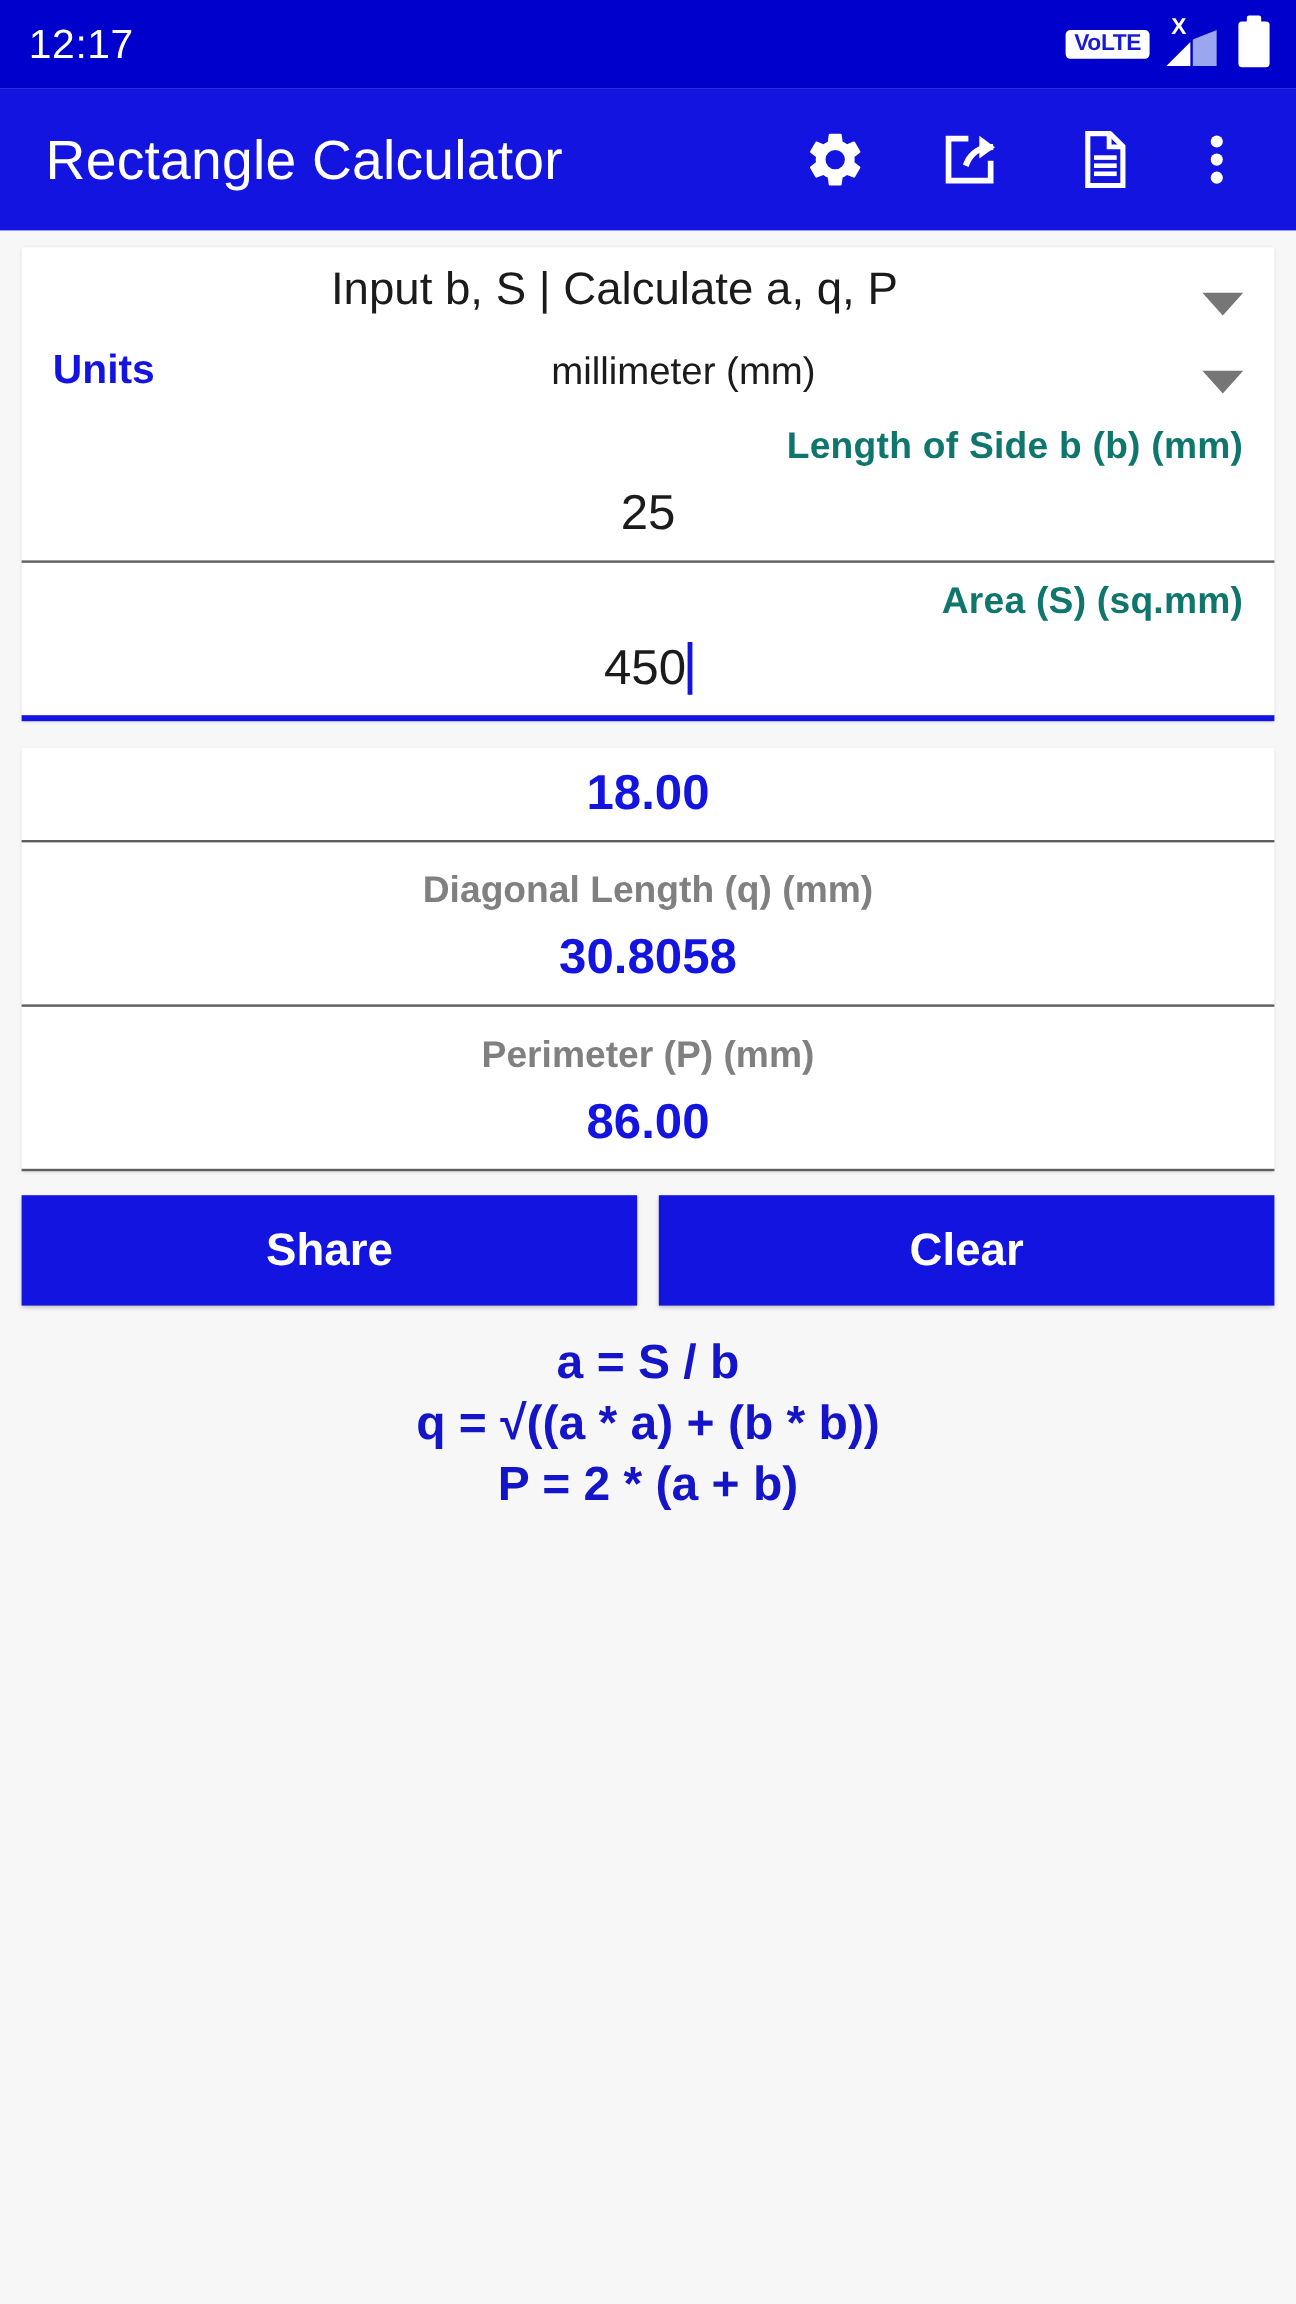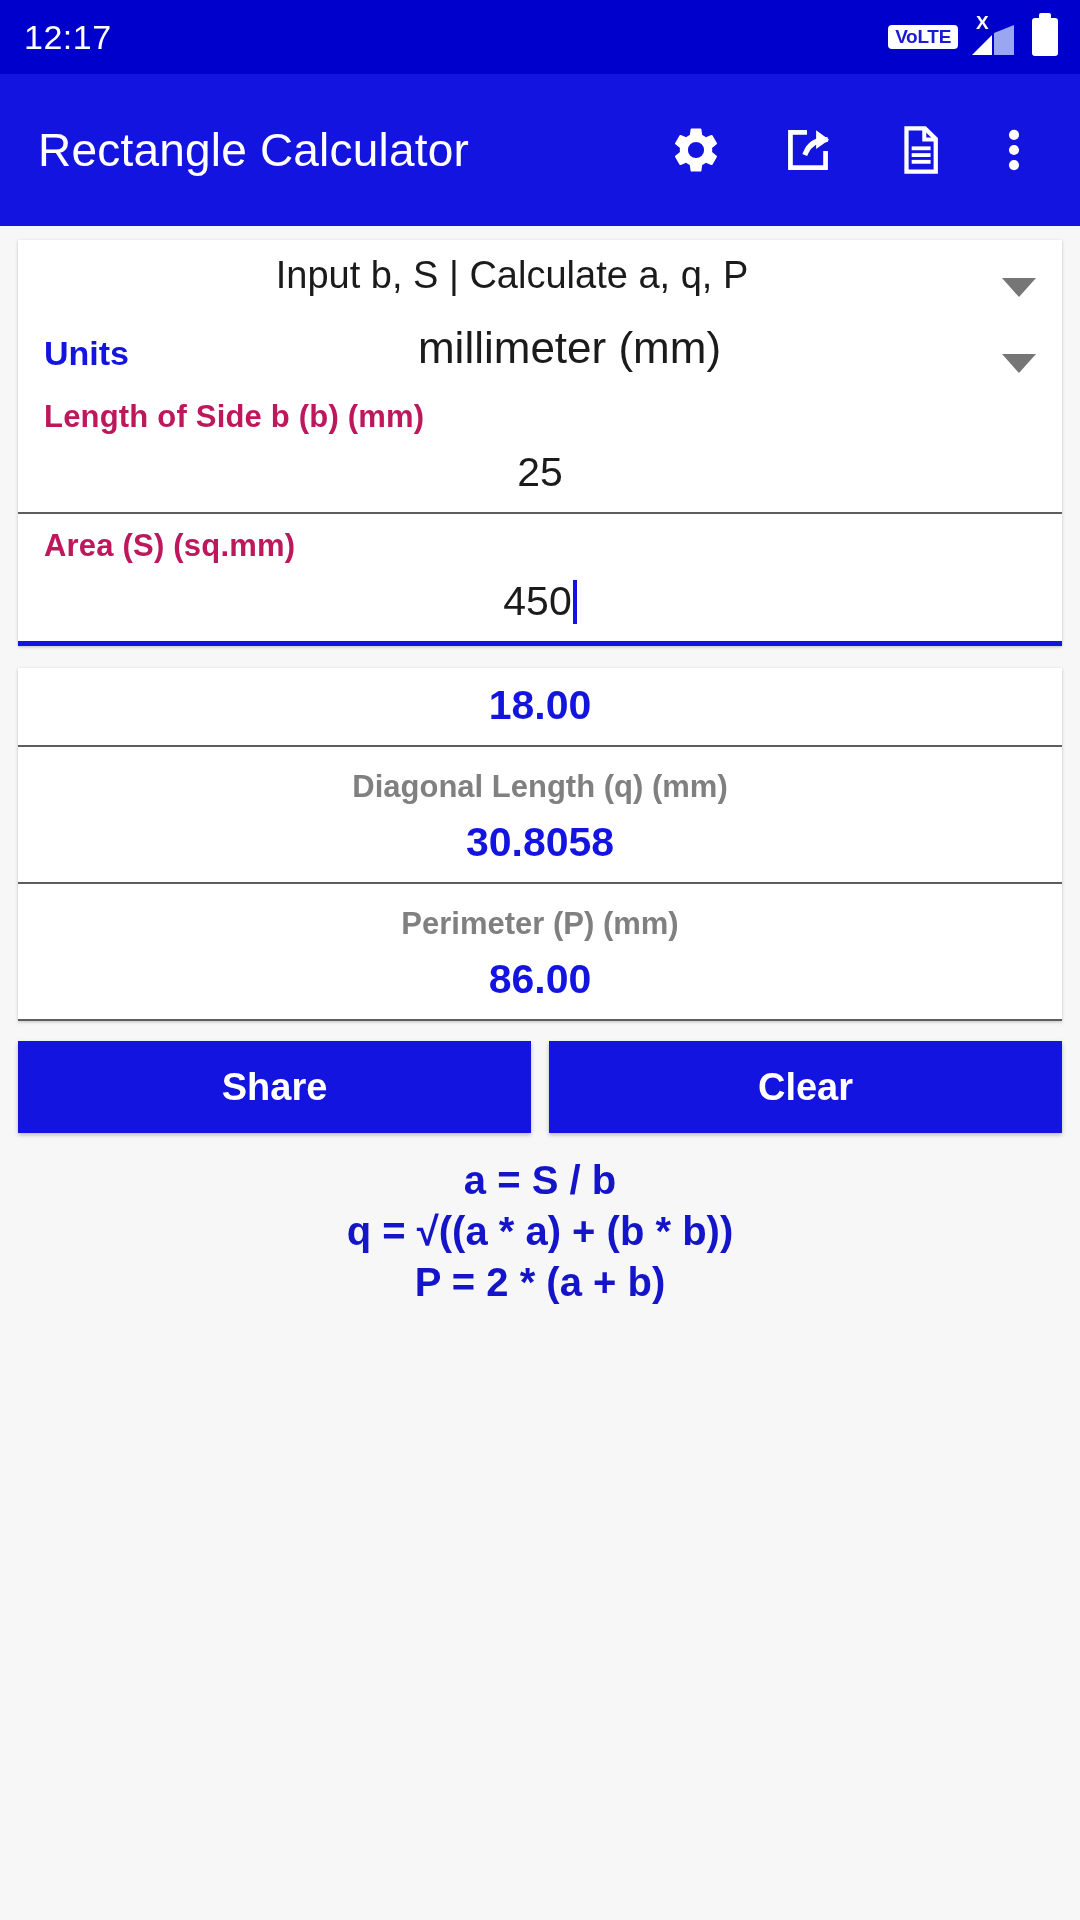--- a/index.html
+++ b/index.html
@@ -33,21 +33,21 @@
     width:26px; height:38px; background:#ffffff; border-radius:3px;
     position:relative;
   }
   .battery::before{
     content:""; position:absolute; top:-5px; left:7px;
     width:12px; height:6px; background:#ffffff; border-radius:2px 2px 0 0;
   }
 
   
   .app-bar{
-    height:152px; background:#1414e0;
+    height:118px; background:#1414e0;
     display:flex; align-items:center;
     padding:0 28px 0 38px;
   }
   .app-title{
     color:#ffffff; font-size:46px; font-weight:500; flex:1;
     letter-spacing:0.2px;
   }
   .app-actions{ display:flex; align-items:center; gap:0; }
   .icon-btn{
     width:112px; height:112px;
@@ -68,35 +68,35 @@
   .card.results{ margin-top:22px; }
 
   .row-select{
     display:flex; align-items:flex-end;
     padding:14px 26px 12px 26px;
   }
   .row-select .sel-label{
     color:#1414e0; font-size:34px; font-weight:bold; margin-right:30px;
   }
   .sel-value{
-    flex:1; text-align:center; color:#1b1b1b; font-size:44px;
+    flex:1; text-align:center; color:#1b1b1b; font-size:32px;
     font-weight:400; padding-right:0;
   }
   .sel-value.sel-mode{ font-size:38px; }
   .caret{
     width:0; height:0;
     border-left:17px solid transparent;
     border-right:17px solid transparent;
     border-top:19px solid #767676;
     margin-left:22px; flex:none;
   }
 
   .field{ padding:0 26px; }
   .field-label{
-    text-align:left; color:#be185d; font-size:31px; font-weight:bold;
+    text-align:right; color:#0f766e; font-size:31px; font-weight:bold;
     padding-top:14px; letter-spacing:0.2px;
   }
   .field-value{
     text-align:center; color:#1b1b1b; font-size:41px; font-weight:normal;
     padding:14px 0 16px 0; position:relative;
   }
   .field-underline{ height:2px; background:#5e5e5e; }
   .field-underline.focused{ height:5px; background:#1414e0; }
   .caret-bar{
     display:inline-block; width:4px; height:44px; background:#1414e0;

